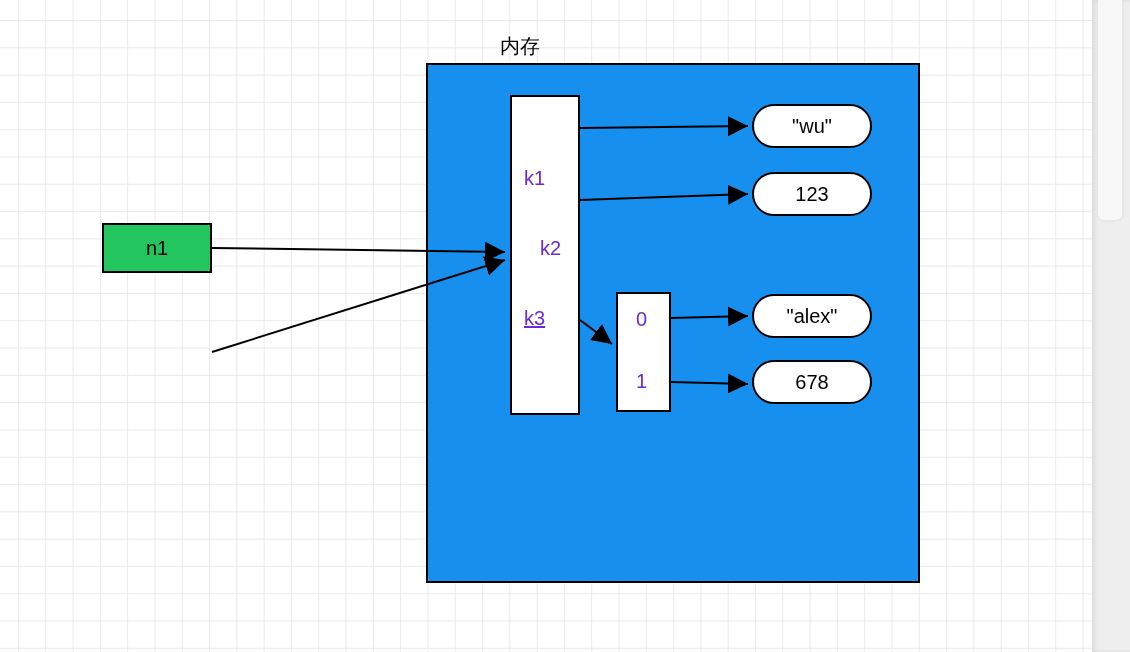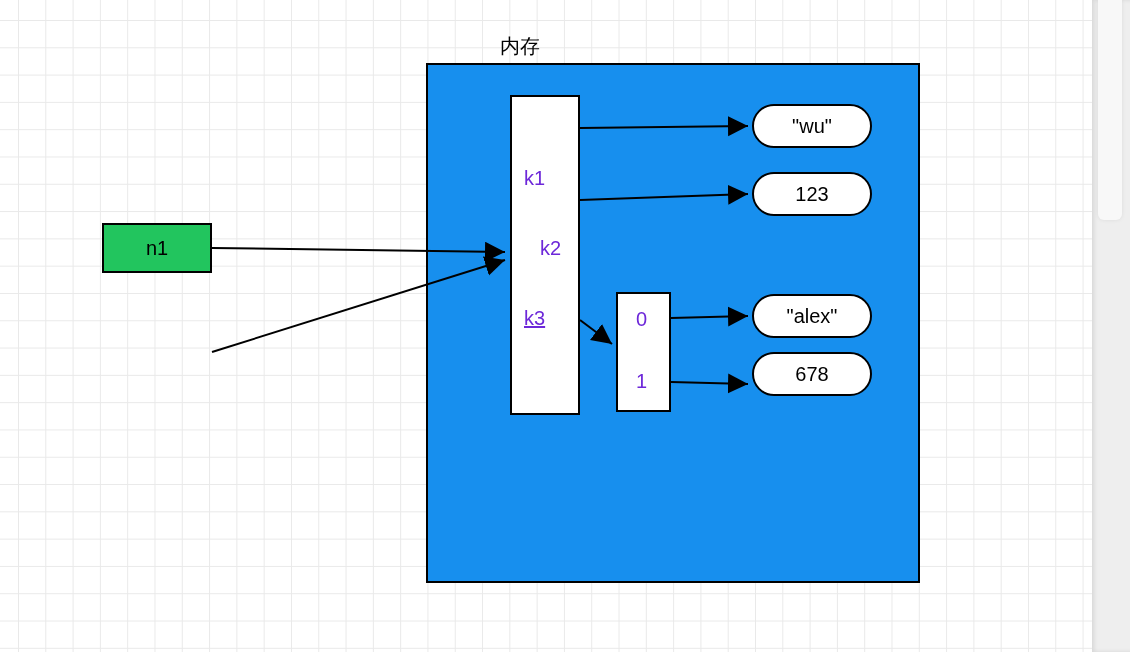--- a/index.html
+++ b/index.html
@@ -121,21 +121,21 @@
 
   <div class="box white pill" style="left:752px;top:104px;width:120px;height:44px;">
     <span>"wu"</span>
   </div>
   <div class="box white pill" style="left:752px;top:172px;width:120px;height:44px;">
     <span>123</span>
   </div>
   <div class="box white pill" style="left:752px;top:294px;width:120px;height:44px;">
     <span>"alex"</span>
   </div>
-  <div class="box white pill" style="left:752px;top:352px;width:120px;height:44px;">
+  <div class="box white pill" style="left:752px;top:360px;width:120px;height:44px;">
     <span>678</span>
   </div>
 
   <svg class="arrows">
     <defs>
       <marker id="ah" markerWidth="12" markerHeight="12" refX="10" refY="5" orient="auto">
         <path d="M0,0 L10,5 L0,10 Z" fill="#000"></path>
       </marker>
     </defs>
 

